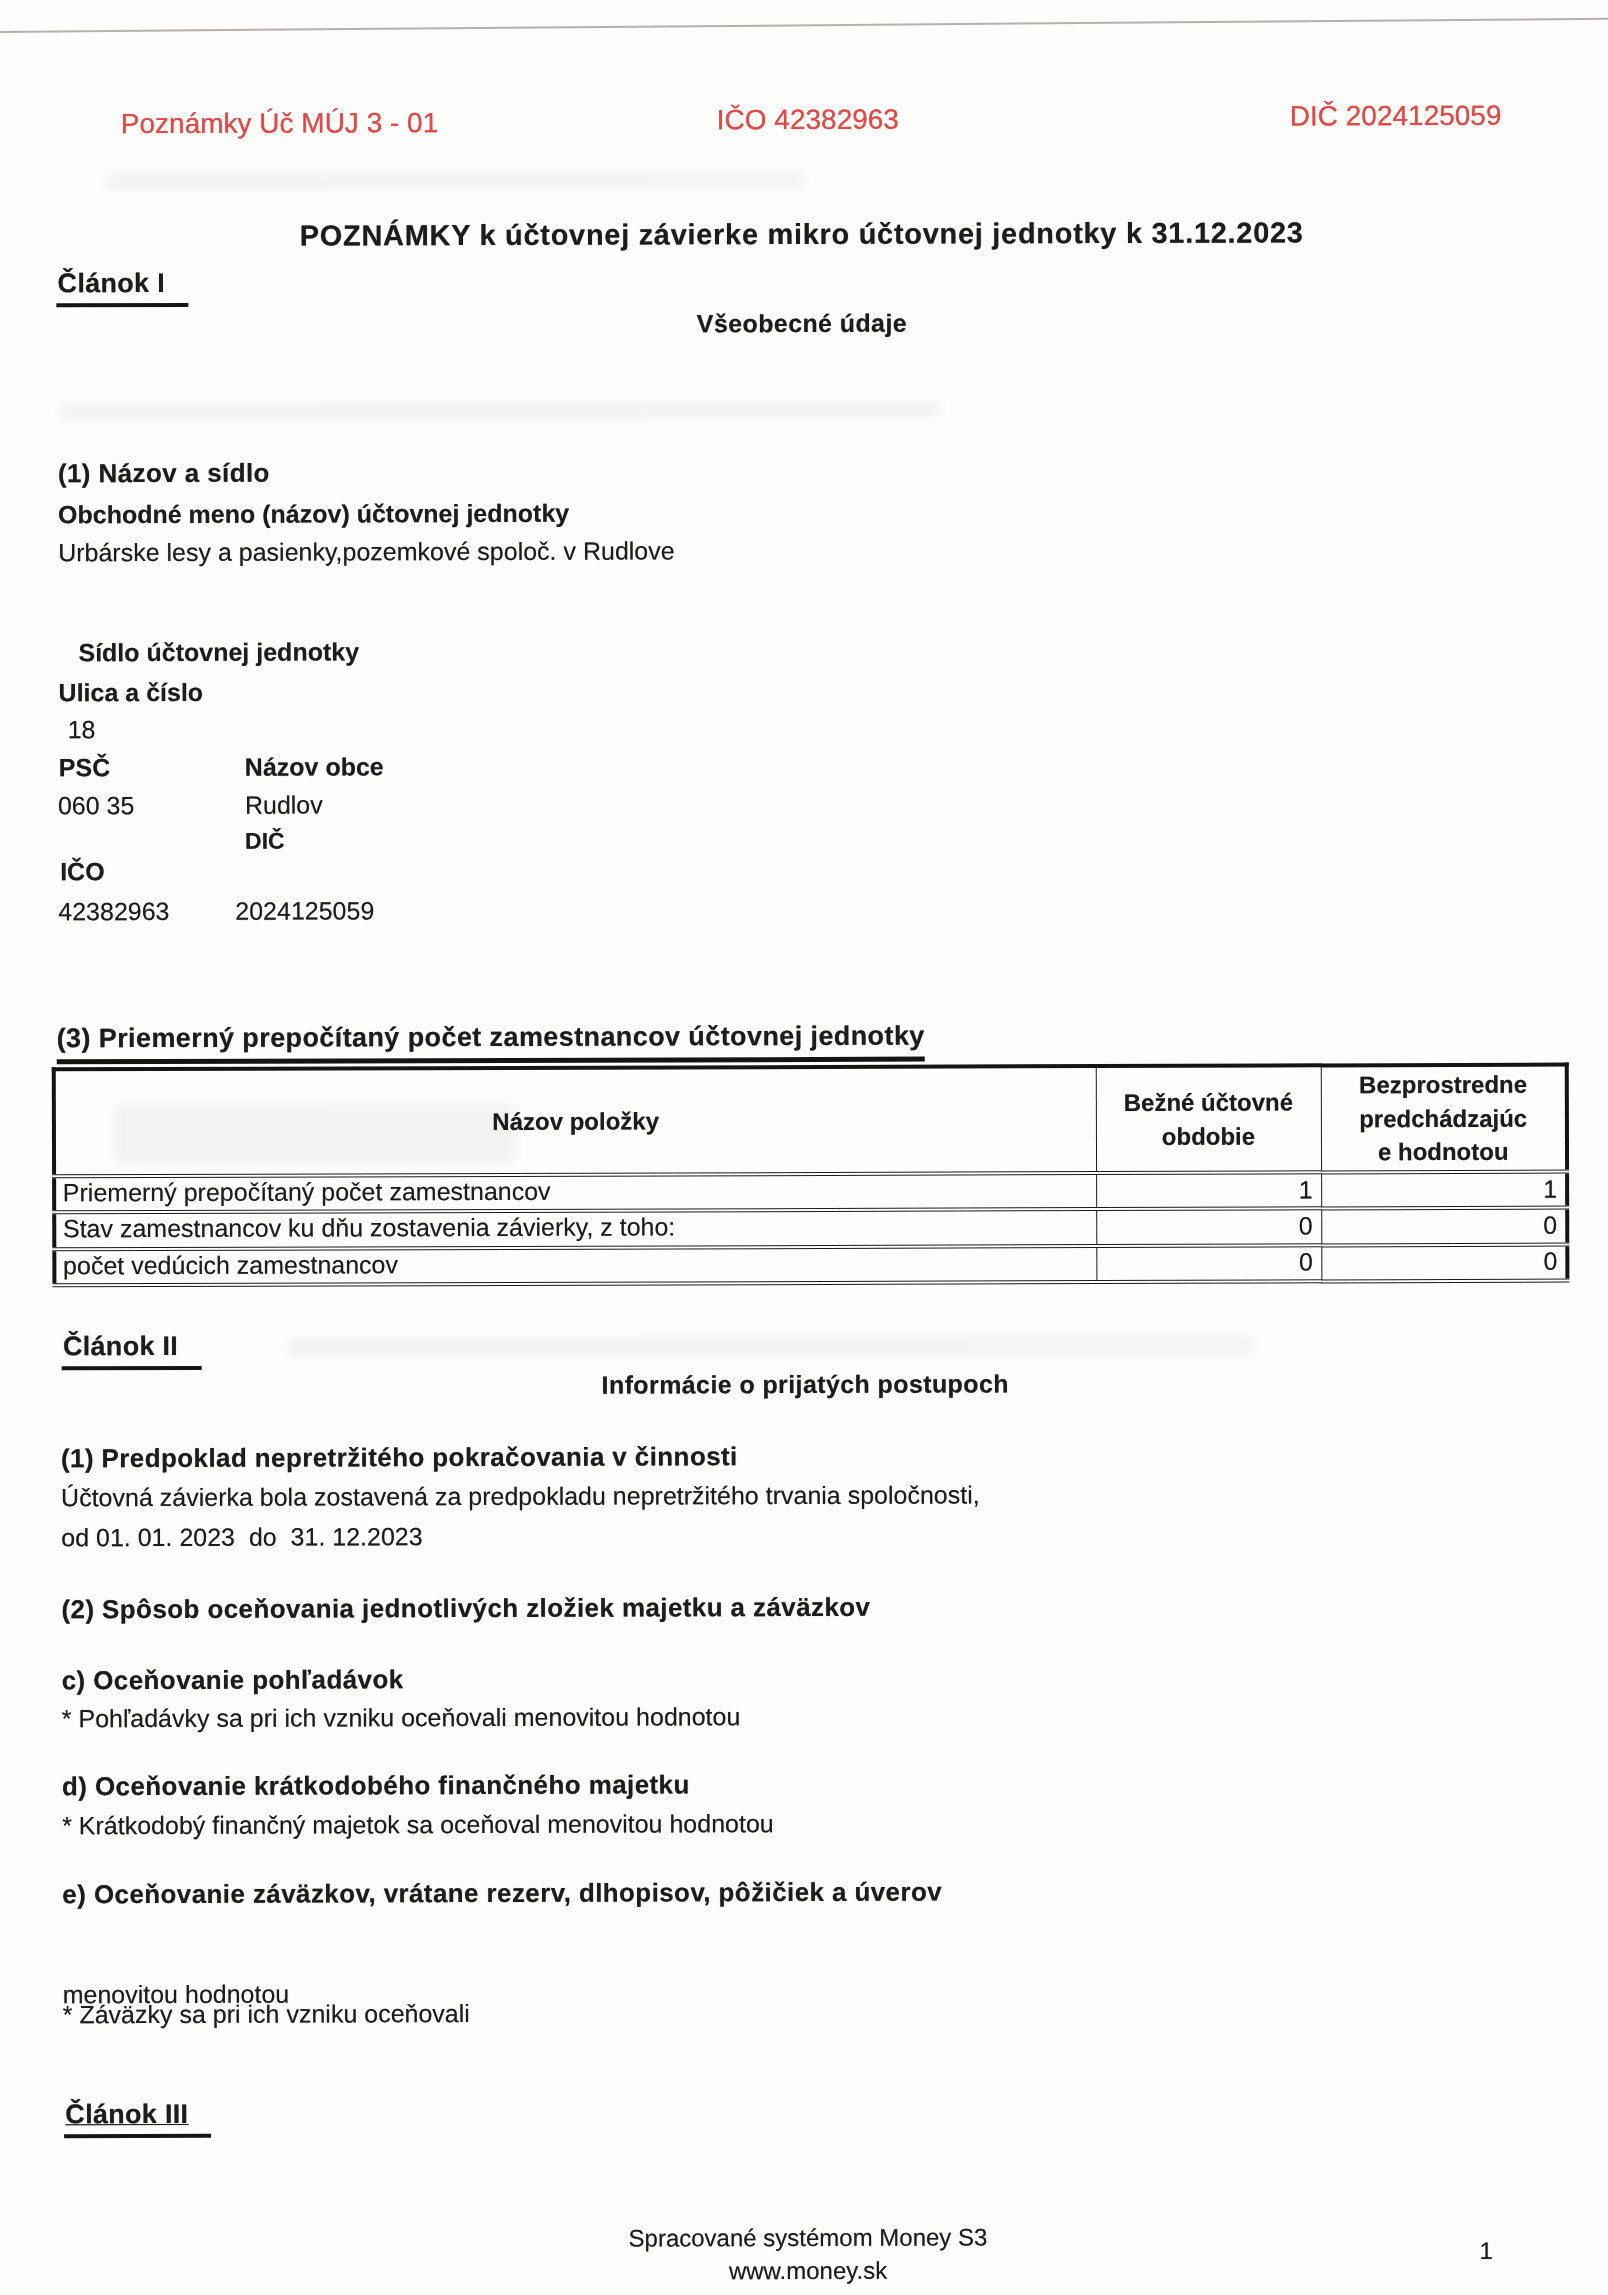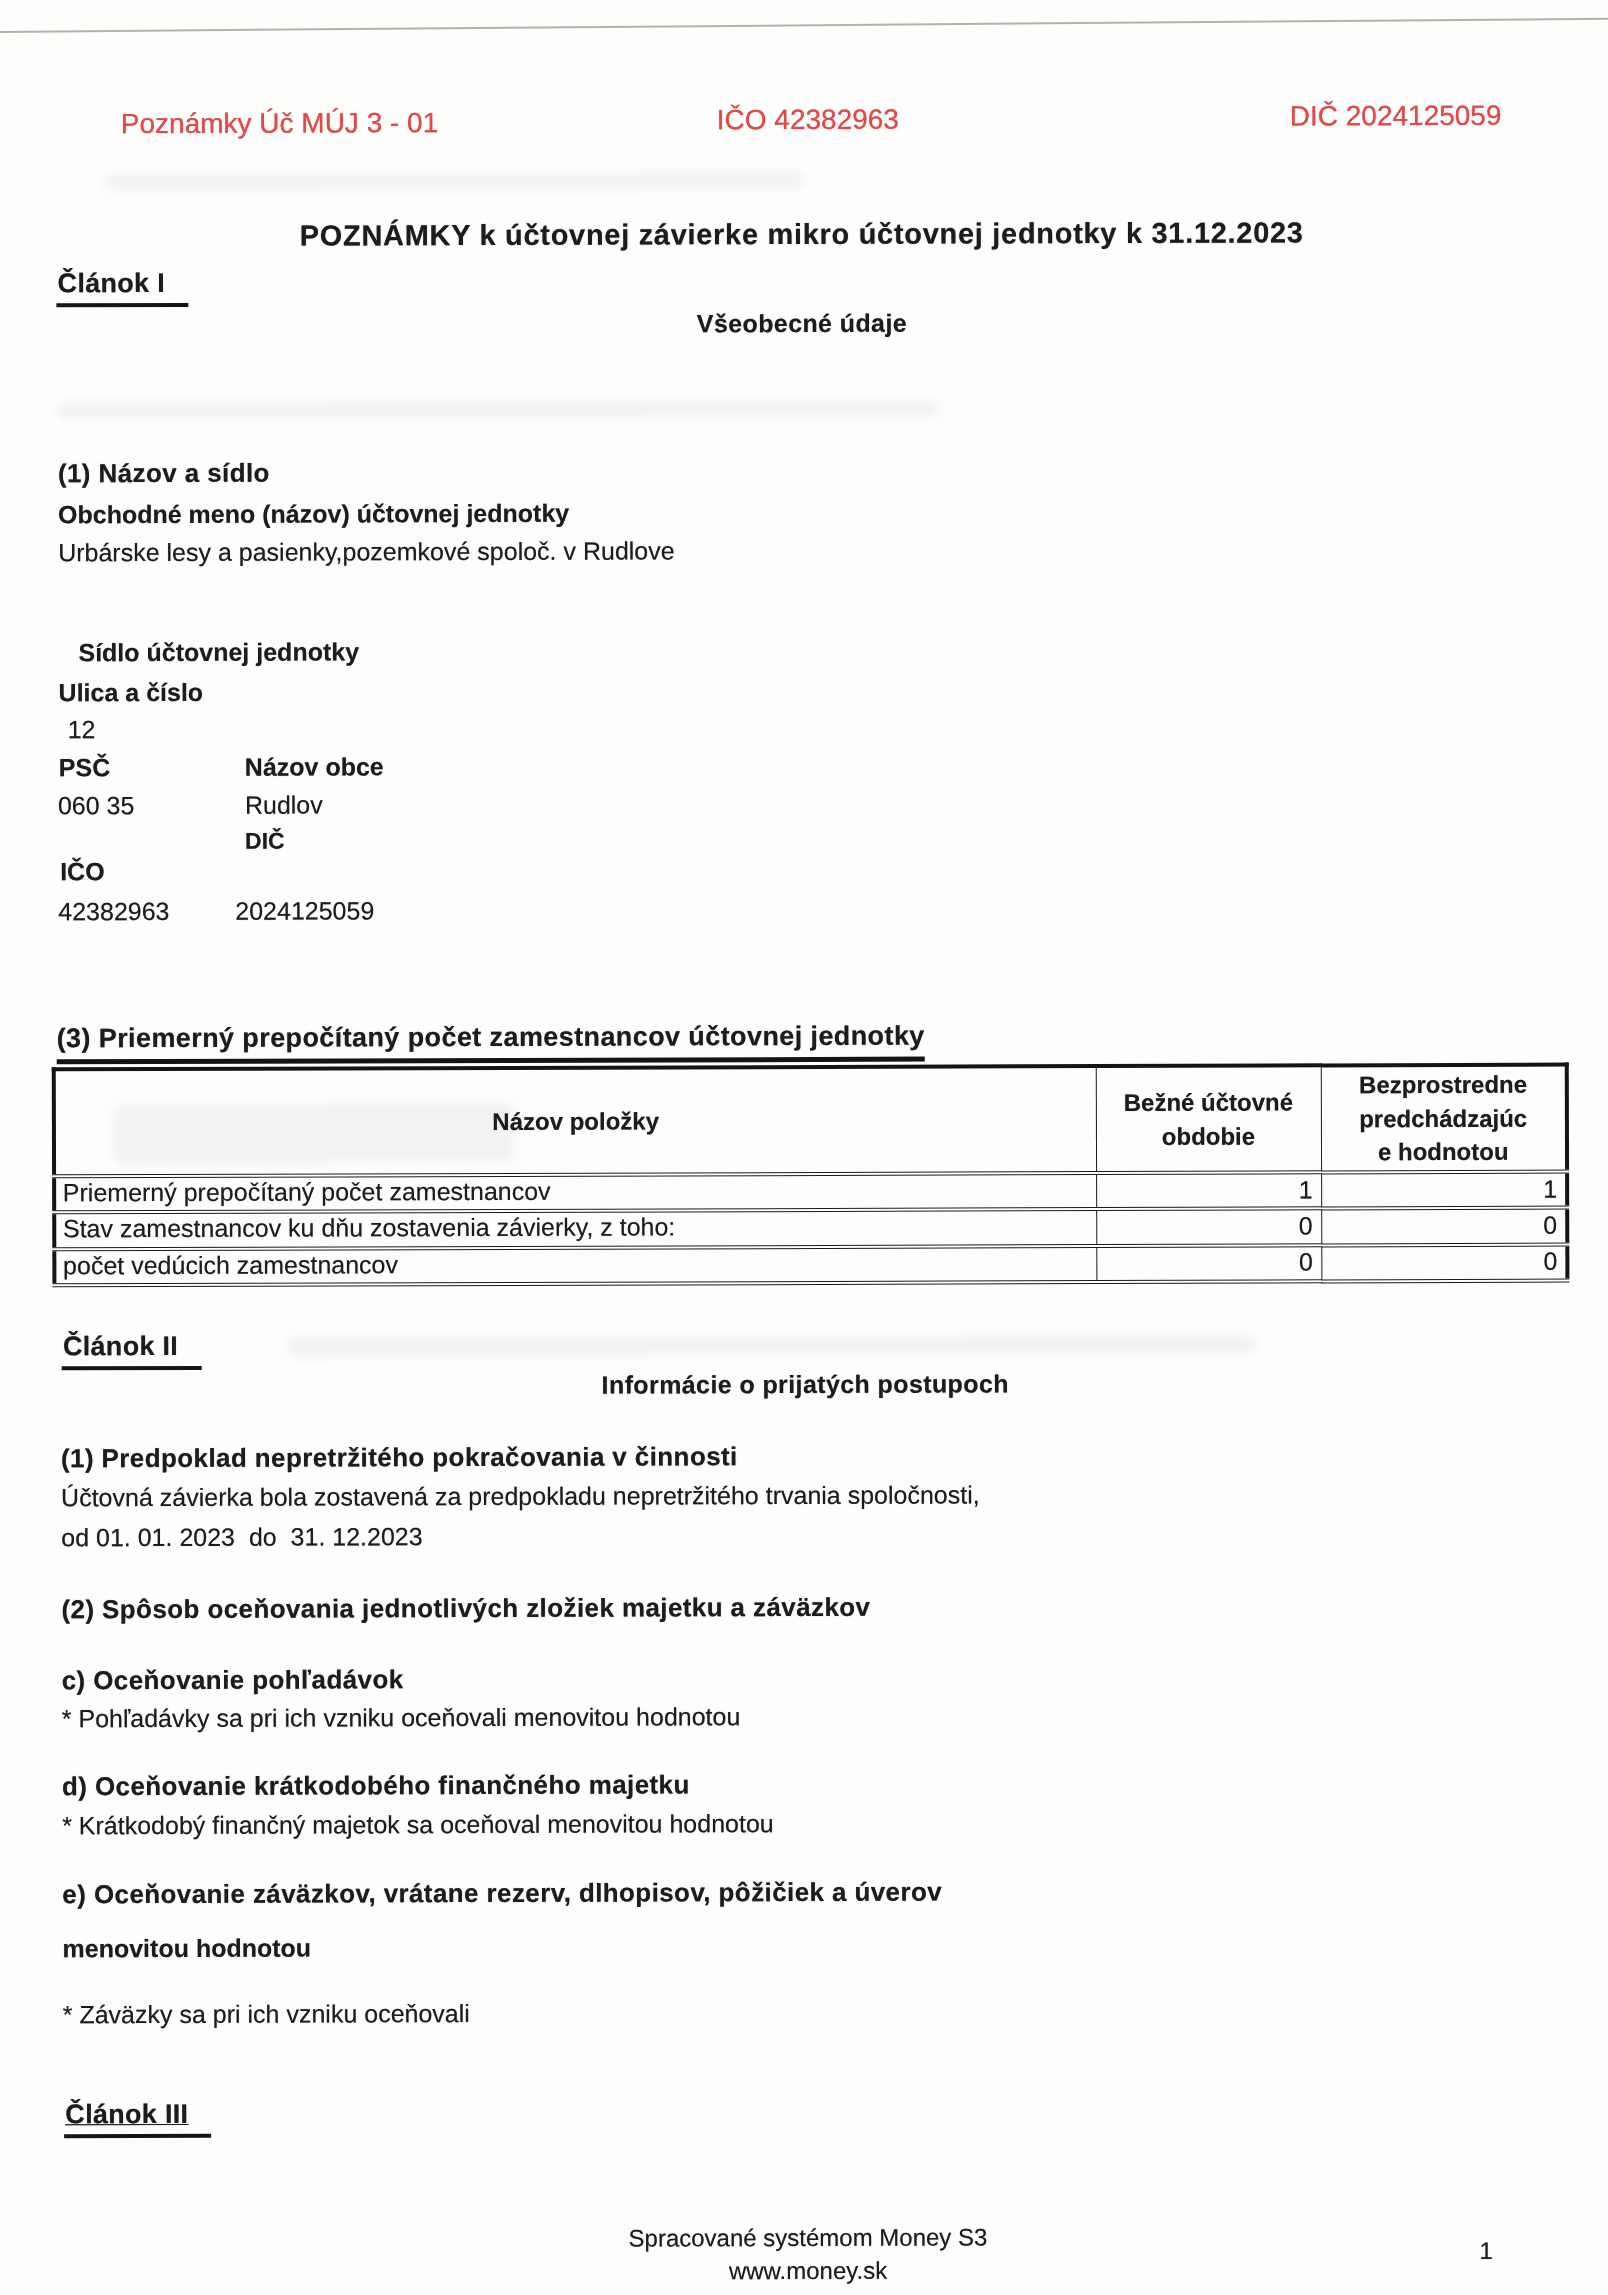--- a/index.html
+++ b/index.html
@@ -62,21 +62,21 @@
 
     <div class="abs" style="left:59px;top:266px;"><span class="article">Článok I</span></div>
     <div class="abs h center" style="left:0;top:309px;font-size:25px;">Všeobecné údaje</div>
 
     <div class="abs h" style="left:60px;top:456px;">(1) Názov a sídlo</div>
     <div class="abs txt b" style="left:60px;top:498px;font-size:25px;">Obchodné meno (názov) účtovnej jednotky</div>
     <div class="abs txt" style="left:60px;top:536px;">Urbárske lesy a pasienky,pozemkové spoloč. v Rudlove</div>
 
     <div class="abs txt b" style="left:68px;top:636px;font-size:25px;margin-left:12px;">Sídlo účtovnej jednotky</div>
     <div class="abs txt b" style="left:60px;top:676px;font-size:25px;">Ulica a číslo</div>
-    <div class="abs txt" style="left:69px;top:713px;">12</div>
+    <div class="abs txt" style="left:69px;top:713px;">18</div>
 
     <div class="abs txt b" style="left:60px;top:751px;font-size:25px;">PSČ</div>
     <div class="abs txt b" style="left:246px;top:751px;font-size:25px;">Názov obce</div>
     <div class="abs txt" style="left:59px;top:789px;">060 35</div>
     <div class="abs txt" style="left:246px;top:789px;">Rudlov</div>
 
     <div class="abs txt b" style="left:61px;top:855px;font-size:25px;">IČO</div>
     <div class="abs txt b" style="left:246px;top:826px;font-size:23px;">DIČ</div>
     <div class="abs txt" style="left:59px;top:895px;">42382963</div>
     <div class="abs txt" style="left:236px;top:895px;">2024125059</div>
@@ -136,21 +136,21 @@
     <div class="abs h" style="left:60px;top:1592px;">(2) Spôsob oceňovania jednotlivých zložiek majetku a záväzkov</div>
 
     <div class="abs h" style="left:60px;top:1663px;">c) Oceňovanie pohľadávok</div>
     <div class="abs txt" style="left:60px;top:1702px;">* Pohľadávky sa pri ich vzniku oceňovali menovitou hodnotou</div>
 
     <div class="abs h" style="left:60px;top:1769px;">d) Oceňovanie krátkodobého finančného majetku</div>
     <div class="abs txt" style="left:60px;top:1809px;">* Krátkodobý finančný majetok sa oceňoval menovitou hodnotou</div>
 
     <div class="abs h" style="left:60px;top:1877px;">e) Oceňovanie záväzkov, vrátane rezerv, dlhopisov, pôžičiek a úverov</div>
     <div class="abs txt" style="left:60px;top:1998px;">* Záväzky sa pri ich vzniku oceňovali</div>
-    <div class="abs txt" style="left:60px;top:1932px;font-weight:bold;">menovitou hodnotou</div>
+    <div class="abs txt" style="left:60px;top:1978px;">menovitou hodnotou</div>
 
     <div class="abs" style="left:61px;top:2097px;text-decoration:underline;"><span class="article">Článok III</span></div>
 
     <div class="abs txt center" style="left:0;top:2224px;font-size:24px;">Spracované systémom Money S3</div>
     <div class="abs txt center" style="left:0;top:2257px;font-size:24px;">www.money.sk</div>
     <div class="abs txt" style="left:1476px;top:2239px;font-size:24px;">1</div>
 
   </div>
 </div>
 

